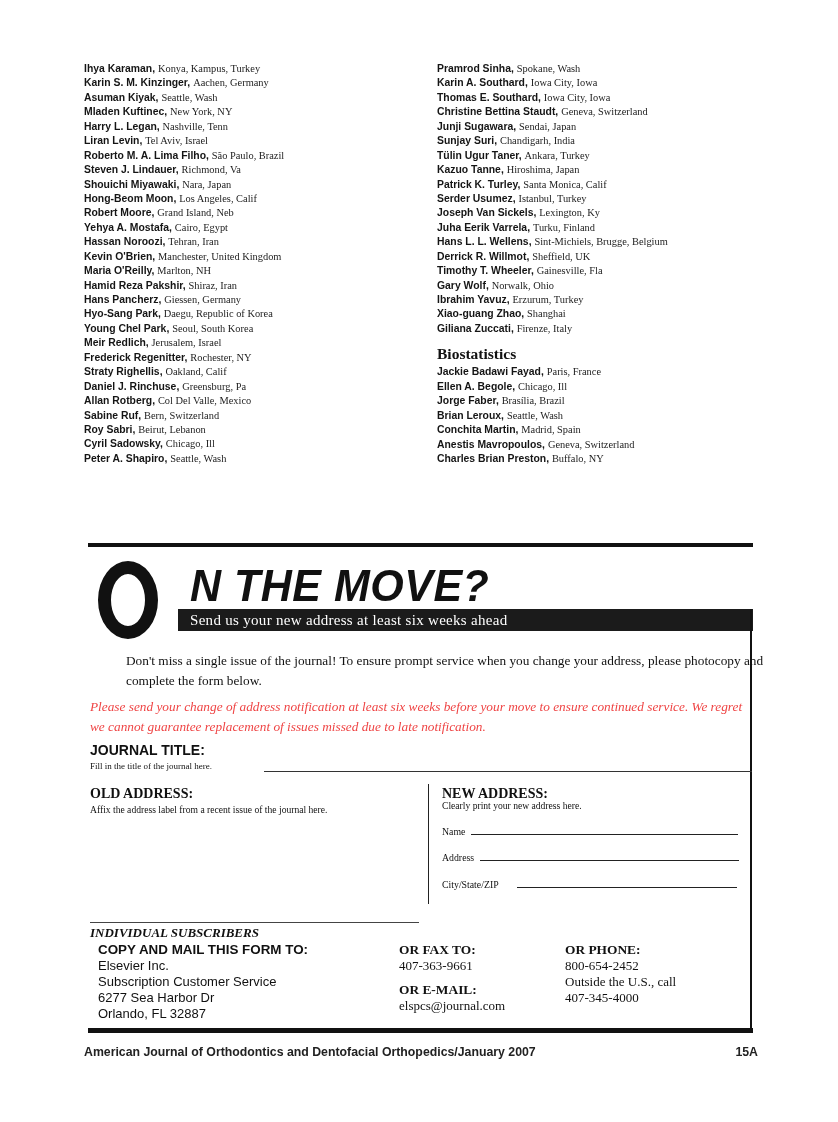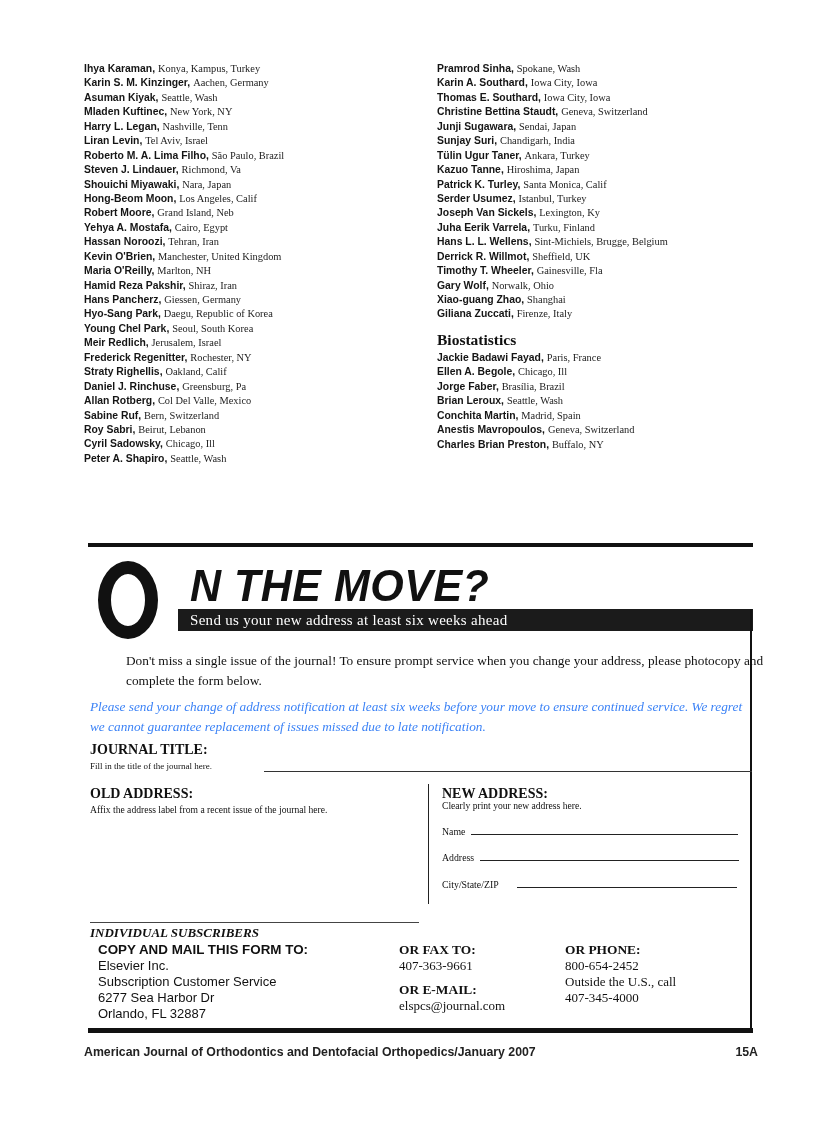--- a/index.html
+++ b/index.html
@@ -13,22 +13,22 @@
   .section-heading { font-family: "Liberation Serif", serif; font-weight: bold; font-size: 15.5px; margin-top: 7px; height: 22px; line-height: 22px; color: #111; }
 
   
   .move { position: absolute; left: 88px; top: 543px; width: 665px; height: 490px; }
   .top-rule { position: absolute; left: 0; top: 0; width: 665px; height: 4px; background: #111; }
   .big-o { position: absolute; left: 10px; top: 18px; width: 60px; height: 78px; border: 13px solid #111; border-radius: 50%; box-sizing: border-box; }
   .headline { position: absolute; left: 102px; top: 18px; font-family: "Liberation Sans", sans-serif; font-weight: bold; font-style: italic; font-size: 43px; letter-spacing: 0.5px; line-height: 48px; color: #111; transform: scaleY(1.05); }
   .banner { position: absolute; left: 90px; top: 66px; width: 575px; height: 22px; background: #1b1b1b; color: #fff; font-family: "Liberation Serif", serif; font-size: 15px; line-height: 22px; padding-left: 12px; box-sizing: border-box; letter-spacing: 0.3px; }
   .frame-right { position: absolute; left: 662px; top: 66px; width: 2px; height: 424px; background: #111; }
   .intro { position: absolute; left: 2px; top: 108px; width: 650px; font-family: "Liberation Serif", serif; font-size: 13.3px; line-height: 20px; color: #111; margin-left: 36px; }
-  .notice { position: absolute; left: 2px; top: 154px; width: 655px; font-family: "Liberation Serif", serif; font-style: italic; font-size: 13.3px; line-height: 20px; color: #3b82f6; }
-  .jt-label { position: absolute; left: 2px; top: 199px; font-family: Liberation Serif, serif; font-weight: bold; font-size: 14px; }
+  .notice { position: absolute; left: 2px; top: 154px; width: 655px; font-family: "Liberation Serif", serif; font-style: italic; font-size: 13.3px; line-height: 20px; color: #ef4444; }
+  .jt-label { position: absolute; left: 2px; top: 199px; font-family: Liberation Sans, sans-serif; font-weight: bold; font-size: 14px; }
   .jt-hint { position: absolute; left: 2px; top: 218px; font-family: "Liberation Serif", serif; font-size: 9px; }
   .jt-line { position: absolute; left: 176px; top: 228px; width: 488px; height: 1px; background: #333; }
   .divider-v { position: absolute; left: 340px; top: 241px; width: 1px; height: 120px; background: #222; }
   .old-label { position: absolute; left: 2px; top: 243px; font-family: "Liberation Serif", serif; font-weight: bold; font-size: 14px; }
   .old-hint { position: absolute; left: 2px; top: 261px; font-family: "Liberation Serif", serif; font-size: 9.6px; }
   .new-label { position: absolute; left: 354px; top: 243px; font-family: "Liberation Serif", serif; font-weight: bold; font-size: 14px; }
   .new-hint { position: absolute; left: 354px; top: 257px; font-family: "Liberation Serif", serif; font-size: 9.6px; }
   .field-row { position: absolute; left: 354px; display: flex; align-items: flex-end; font-family: "Liberation Serif", serif; font-size: 9.8px; }
   .field-row .line { height: 1px; background: #222; margin-left: 6px; margin-bottom: 2px; }
   .sub-line { position: absolute; left: 2px; top: 379px; width: 329px; height: 1px; background: #444; }
@@ -88,20 +88,21 @@
       <div class="entry"><span class="nm">Tülin Ugur Taner</span><span class="nm">, </span><span class="loc">Ankara, Turkey</span></div>
       <div class="entry"><span class="nm">Kazuo Tanne</span><span class="nm">, </span><span class="loc">Hiroshima, Japan</span></div>
       <div class="entry"><span class="nm">Patrick K. Turley</span><span class="nm">, </span><span class="loc">Santa Monica, Calif</span></div>
       <div class="entry"><span class="nm">Serder Usumez</span><span class="nm">, </span><span class="loc">Istanbul, Turkey</span></div>
       <div class="entry"><span class="nm">Joseph Van Sickels</span><span class="nm">, </span><span class="loc">Lexington, Ky</span></div>
       <div class="entry"><span class="nm">Juha Eerik Varrela</span><span class="nm">, </span><span class="loc">Turku, Finland</span></div>
       <div class="entry"><span class="nm">Hans L. L. Wellens</span><span class="nm">, </span><span class="loc">Sint-Michiels, Brugge, Belgium</span></div>
       <div class="entry"><span class="nm">Derrick R. Willmot</span><span class="nm">, </span><span class="loc">Sheffield, UK</span></div>
       <div class="entry"><span class="nm">Timothy T. Wheeler</span><span class="nm">, </span><span class="loc">Gainesville, Fla</span></div>
       <div class="entry"><span class="nm">Gary Wolf</span><span class="nm">, </span><span class="loc">Norwalk, Ohio</span></div>
+      <div class="entry"><span class="nm">Ibrahim Yavuz</span><span class="nm">, </span><span class="loc">Erzurum, Turkey</span></div>
       <div class="entry"><span class="nm">Xiao-guang Zhao</span><span class="nm">, </span><span class="loc">Shanghai</span></div>
       <div class="entry"><span class="nm">Giliana Zuccati</span><span class="nm">, </span><span class="loc">Firenze, Italy</span></div>
     </div>
   <div class="section-heading">Biostatistics</div>
   <div id="bio-col">
       <div class="entry"><span class="nm">Jackie Badawi Fayad</span><span class="nm">, </span><span class="loc">Paris, France</span></div>
       <div class="entry"><span class="nm">Ellen A. Begole</span><span class="nm">, </span><span class="loc">Chicago, Ill</span></div>
       <div class="entry"><span class="nm">Jorge Faber</span><span class="nm">, </span><span class="loc">Brasília, Brazil</span></div>
       <div class="entry"><span class="nm">Brian Leroux</span><span class="nm">, </span><span class="loc">Seattle, Wash</span></div>
       <div class="entry"><span class="nm">Conchita Martin</span><span class="nm">, </span><span class="loc">Madrid, Spain</span></div>

